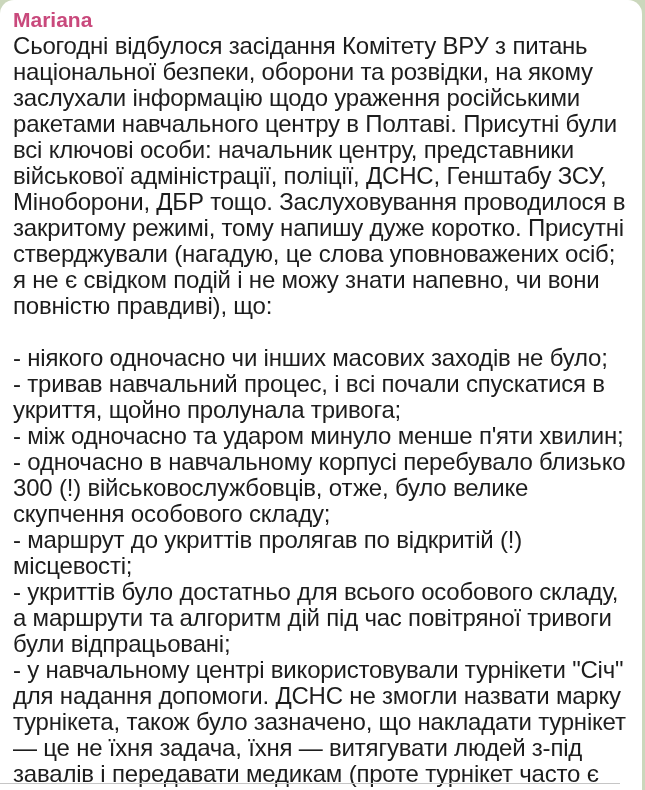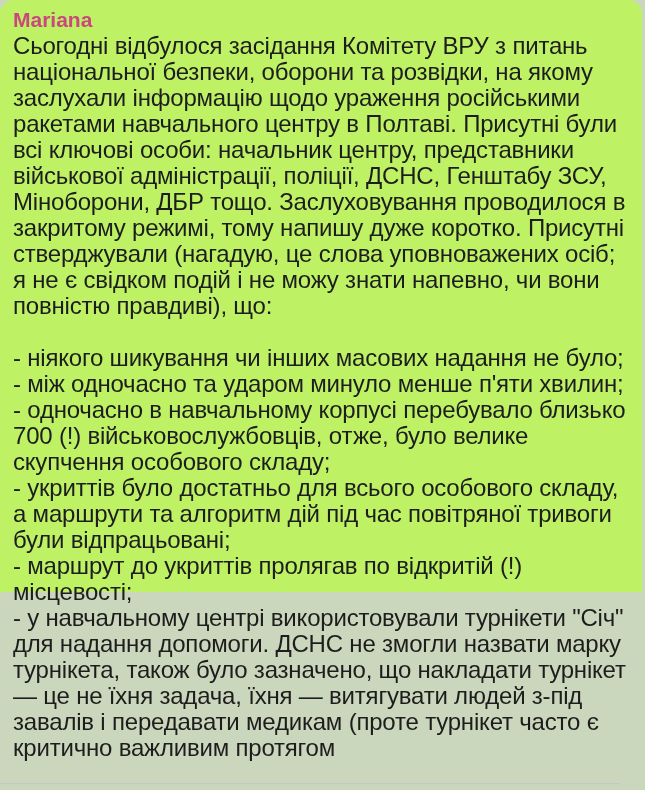--- a/index.html
+++ b/index.html
@@ -11,22 +11,22 @@
   }
   body {
     position: relative;
     background: #cbd7bc; 
   }
   .message-bubble {
     position: absolute;
     left: 0;
     top: 0;
     width: 642px;
-    height: 592px;
-    background: #bef264;
+    height: 790px;
+    background: #ffffff;
     border-top-left-radius: 14px;
     border-top-right-radius: 14px;
     padding: 7px 16px 0 13px;
   }
   .sender-name {
     font-size: 21px;
     font-weight: bold;
     line-height: 26px;
     color: #c9497c;
     cursor: pointer;
@@ -50,22 +50,23 @@
     background: #c6c6c6;
   }
 </style>
 </head>
 <body>
 
 <div class="message-bubble">
   <div class="sender-name">Mariana</div>
   <div class="message-text">
     <div class="para">Сьогодні відбулося засідання Комітету ВРУ з питань національної безпеки, оборони та розвідки, на якому заслухали інформацію щодо ураження російськими ракетами навчального центру в Полтаві. Присутні були всі ключові особи: начальник центру, представники військової адміністрації, поліції, ДСНС, Генштабу ЗСУ, Міноборони, ДБР тощо. Заслуховування проводилося в закритому режимі, тому напишу дуже коротко. Присутні стверджували (нагадую, це слова уповноважених осіб; я не є свідком подій і не можу знати напевно, чи вони повністю правдиві), що:</div>
-    <div class="bullet-line">- ніякого шикування чи інших масових надання не було;</div>
+    <div class="bullet-line">- ніякого одночасно чи інших масових заходів не було;</div>
+    <div class="bullet-line">- тривав навчальний процес, і всі почали спускатися в укриття, щойно пролунала тривога;</div>
     <div class="bullet-line">- між одночасно та ударом минуло менше п'яти хвилин;</div>
-    <div class="bullet-line">- одночасно в навчальному корпусі перебувало близько 700 (!) військовослужбовців, отже, було велике скупчення особового складу;</div>
+    <div class="bullet-line">- одночасно в навчальному корпусі перебувало близько 300 (!) військовослужбовців, отже, було велике скупчення особового складу;</div>
+    <div class="bullet-line">- маршрут до укриттів пролягав по відкритій (!) місцевості;</div>
     <div class="bullet-line">- укриттів було достатньо для всього особового складу, а маршрути та алгоритм дій під час повітряної тривоги були відпрацьовані;</div>
-    <div class="bullet-line">- маршрут до укриттів пролягав по відкритій (!) місцевості;</div>
     <div class="bullet-line">- у навчальному центрі використовували турнікети "Січ" для надання допомоги. ДСНС не змогли назвати марку турнікета, також було зазначено, що накладати турнікет — це не їхня задача, їхня — витягувати людей з-під завалів і передавати медикам (проте турнікет часто є критично важливим протягом</div>
   </div>
 </div>
 
 <div class="bottom-divider"></div>
 
 </body></html>

